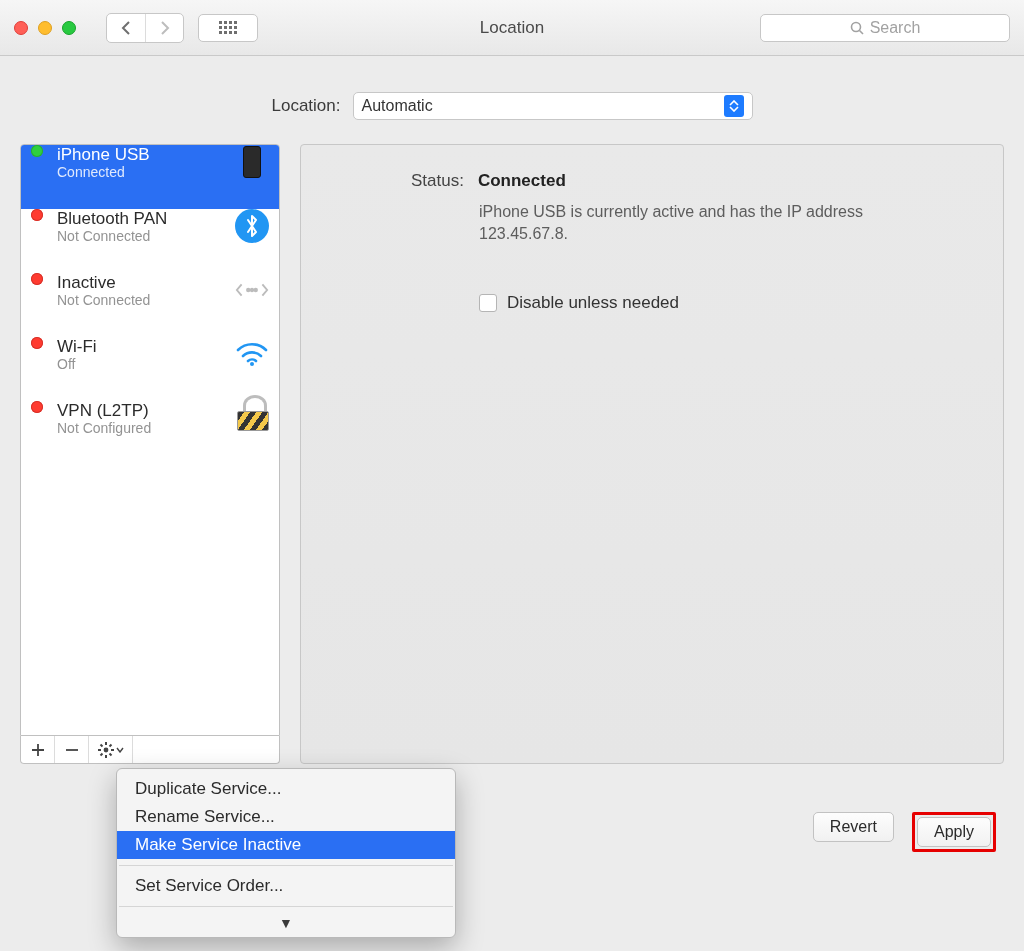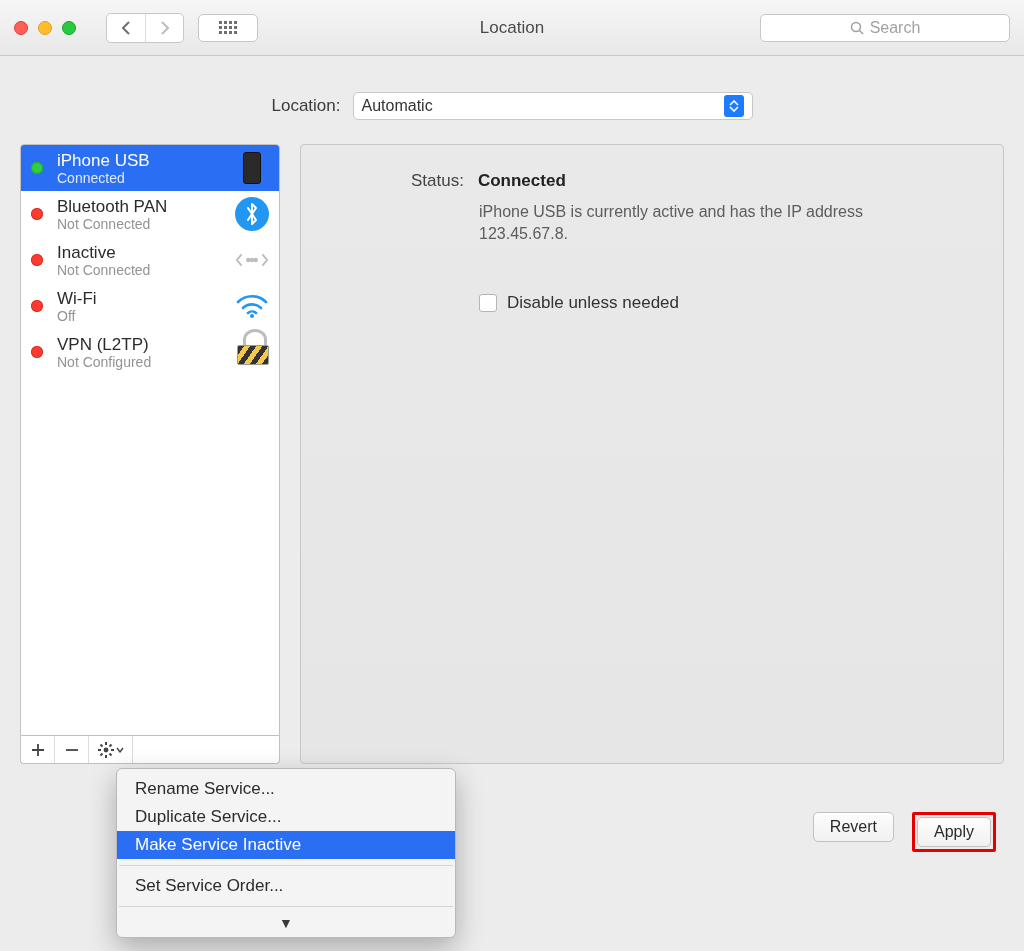--- a/index.html
+++ b/index.html
@@ -28,21 +28,21 @@
   .loc-label { font-size:17px; color:#3b3b3b;}
   .loc-select { width:400px; height:28px; background:#fff; border:1px solid #c7c7c7; border-radius:5px; display:flex; align-items:center; padding:0 8px; font-size:16px; color:#333; position:relative;}
   .loc-select .arrows { margin-left:auto; width:20px; height:22px; background:#1d7bff; border-radius:3px; display:flex; flex-direction:column; align-items:center; justify-content:center; color:#fff;}
   .loc-select .arrows svg { display:block; }
 
   .panels { display:flex; gap:20px; height:620px;}
 
   
   .sidebar { width:260px; display:flex; flex-direction:column;}
   .service-list { flex:1; background:#fff; border:1px solid #c0c0c0; border-radius:4px 4px 0 0; overflow:hidden;}
-  .service { height:46px; display:flex; align-items:center; padding:0 10px 0 10px; gap:10px; border-bottom: none; cursor:default;}
+  .service { height:64px; display:flex; align-items:flex-start; padding:0 10px 0 10px; gap:10px; border-bottom: none; cursor:default;}
   .service.selected { background:#2a6ff3; color:#fff;}
   .status-dot { width:12px; height:12px; border-radius:50%; flex:0 0 12px; margin-right:4px;}
   .dot-green { background:#2fcf3f; box-shadow:inset 0 0 0 1px #27ab34;}
   .dot-red { background:#ff3b30; box-shadow:inset 0 0 0 1px #d6322a;}
   .service-text { flex:1;}
   .s-name { font-size:17px; line-height:19px;}
   .s-status { font-size:14px; opacity:.85;}
   .service:not(.selected) .s-name { color:#2b2b2b;}
   .service:not(.selected) .s-status { color:#808080;}
   .ic { width:34px; height:34px; display:flex; align-items:center; justify-content:center; font-size:24px; color:#777;}
@@ -279,22 +279,22 @@
   </div>
 
   <div class="bottom-buttons">
     <button class="mac-btn">Revert</button>
     <span class="highlight-apply">
       <button class="mac-btn">Apply</button>
     </span>
   </div>
 
   <div class="context-menu">
+    <div class="cm-item">Duplicate Service...</div>
     <div class="cm-item">Rename Service...</div>
-    <div class="cm-item">Duplicate Service...</div>
     <div class="cm-item hl">Make Service Inactive</div>
     <div class="cm-sep"></div>
     <div class="cm-item">Set Service Order...</div>
     <div class="cm-sep"></div>
     <div class="cm-arrow">▼</div>
   </div>
 
 </div>
 
 </body></html>

